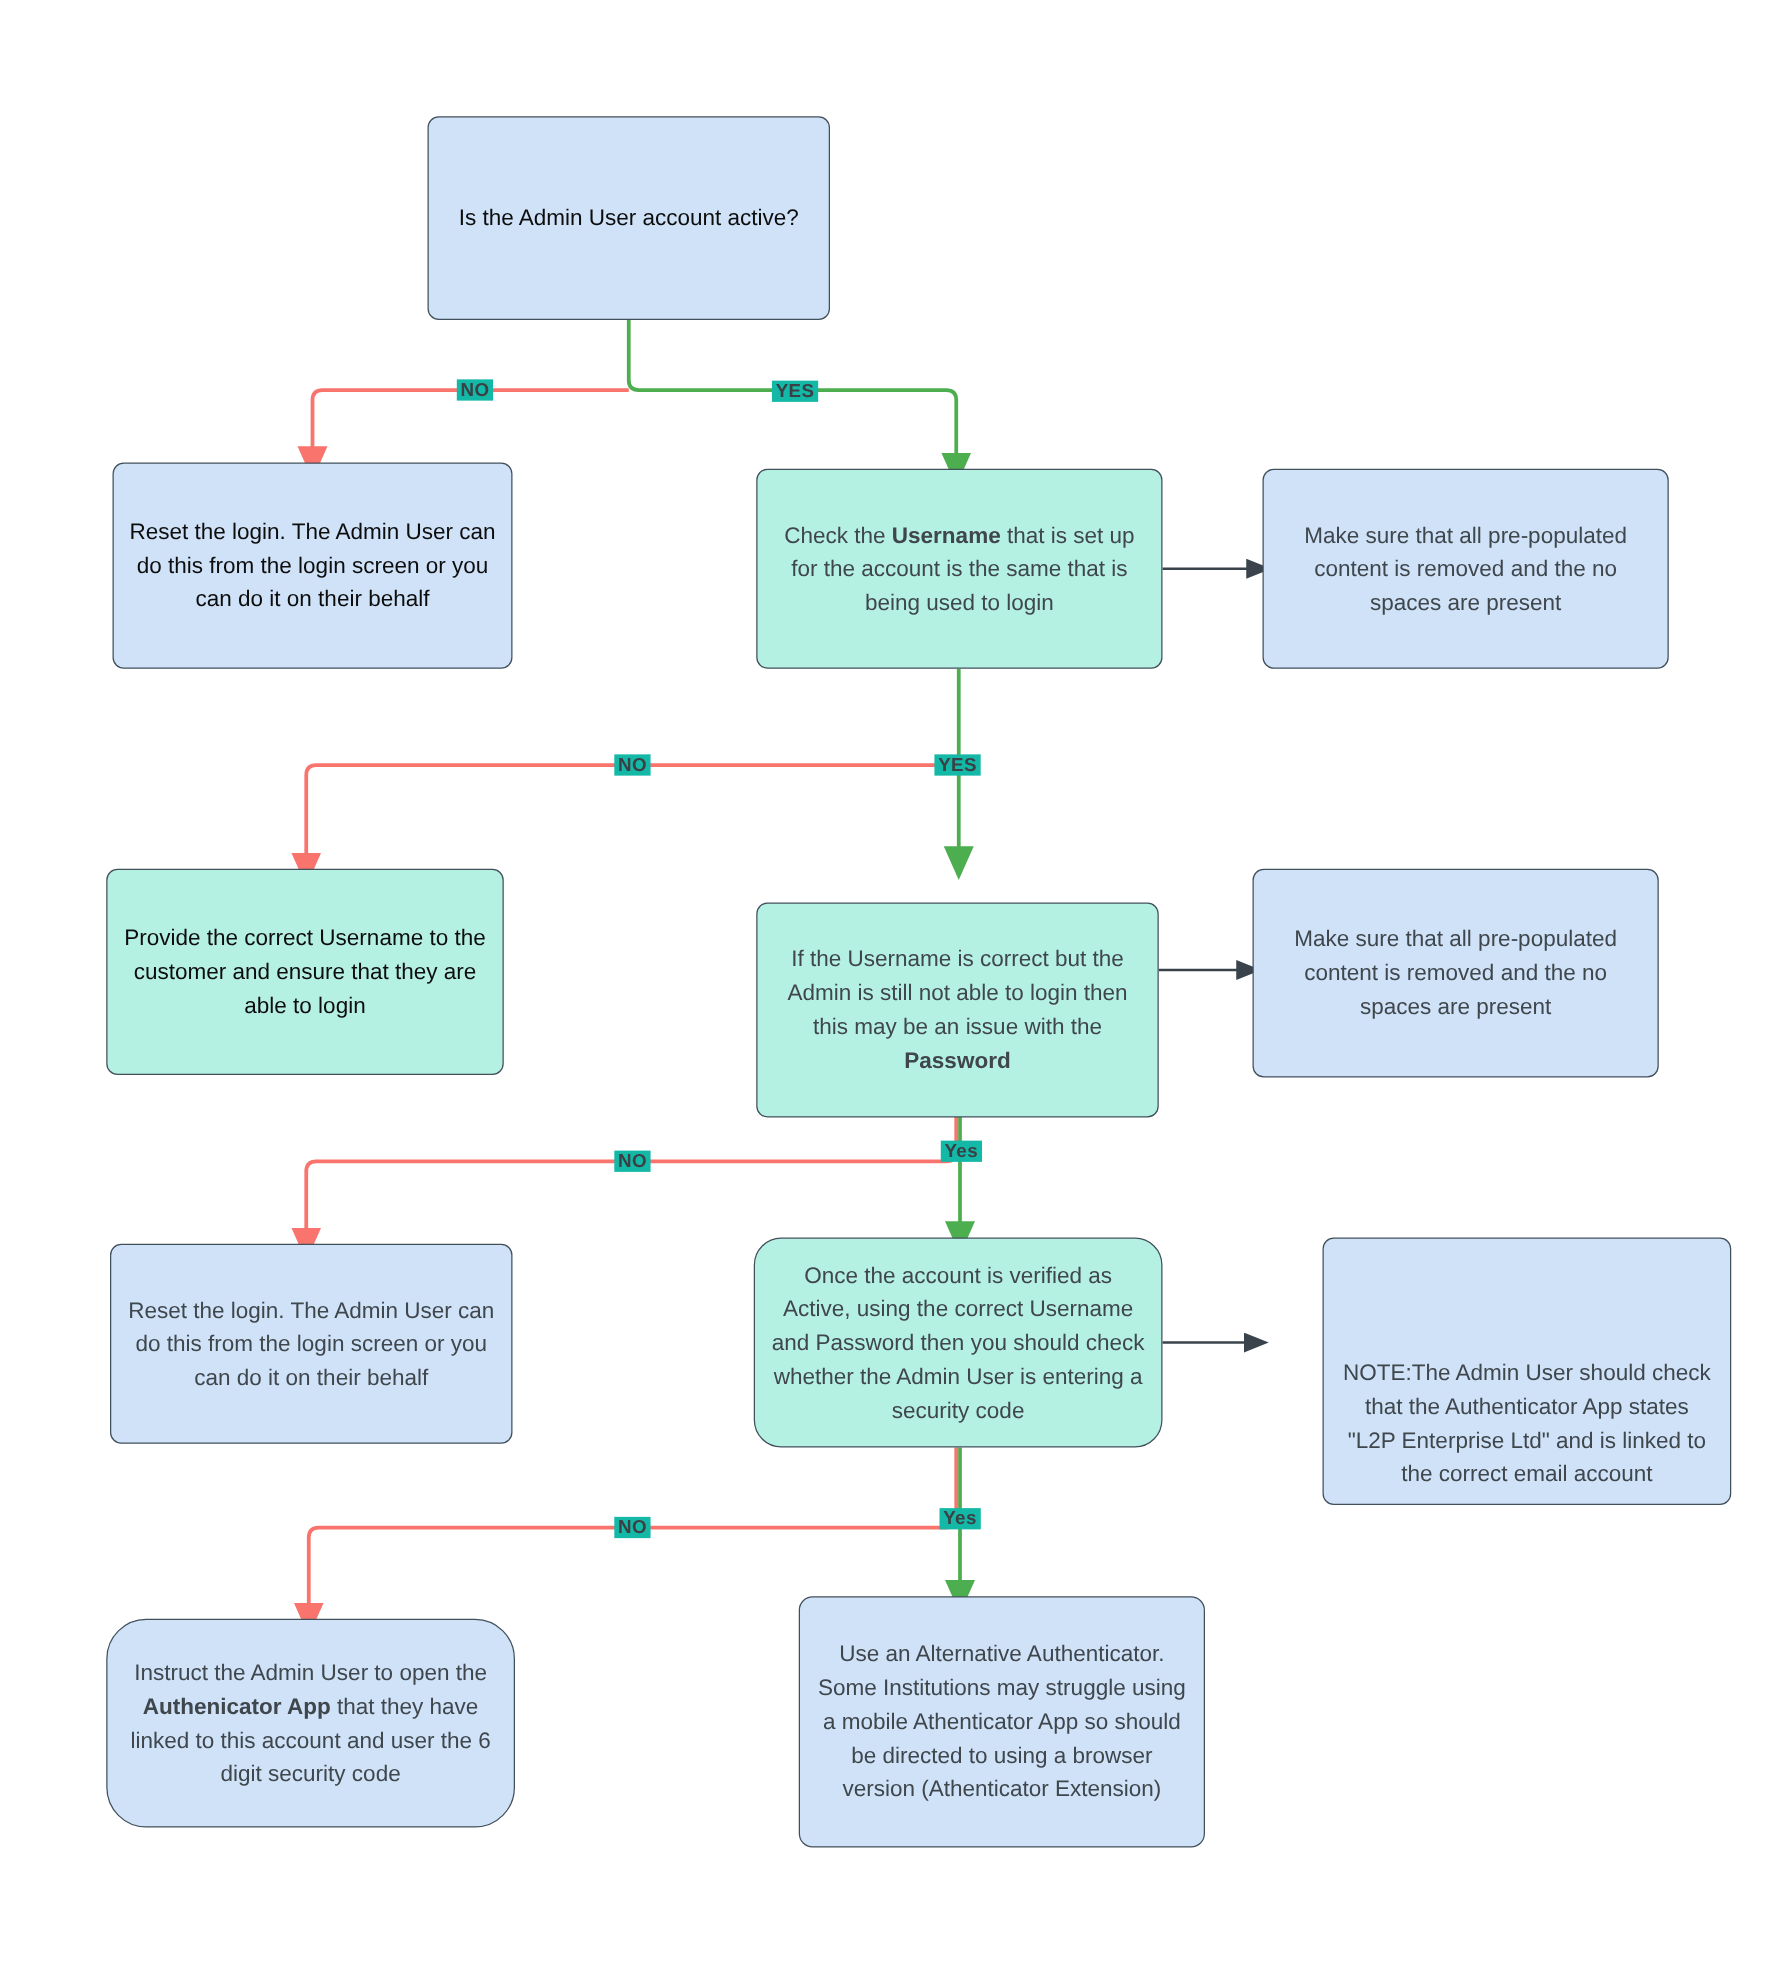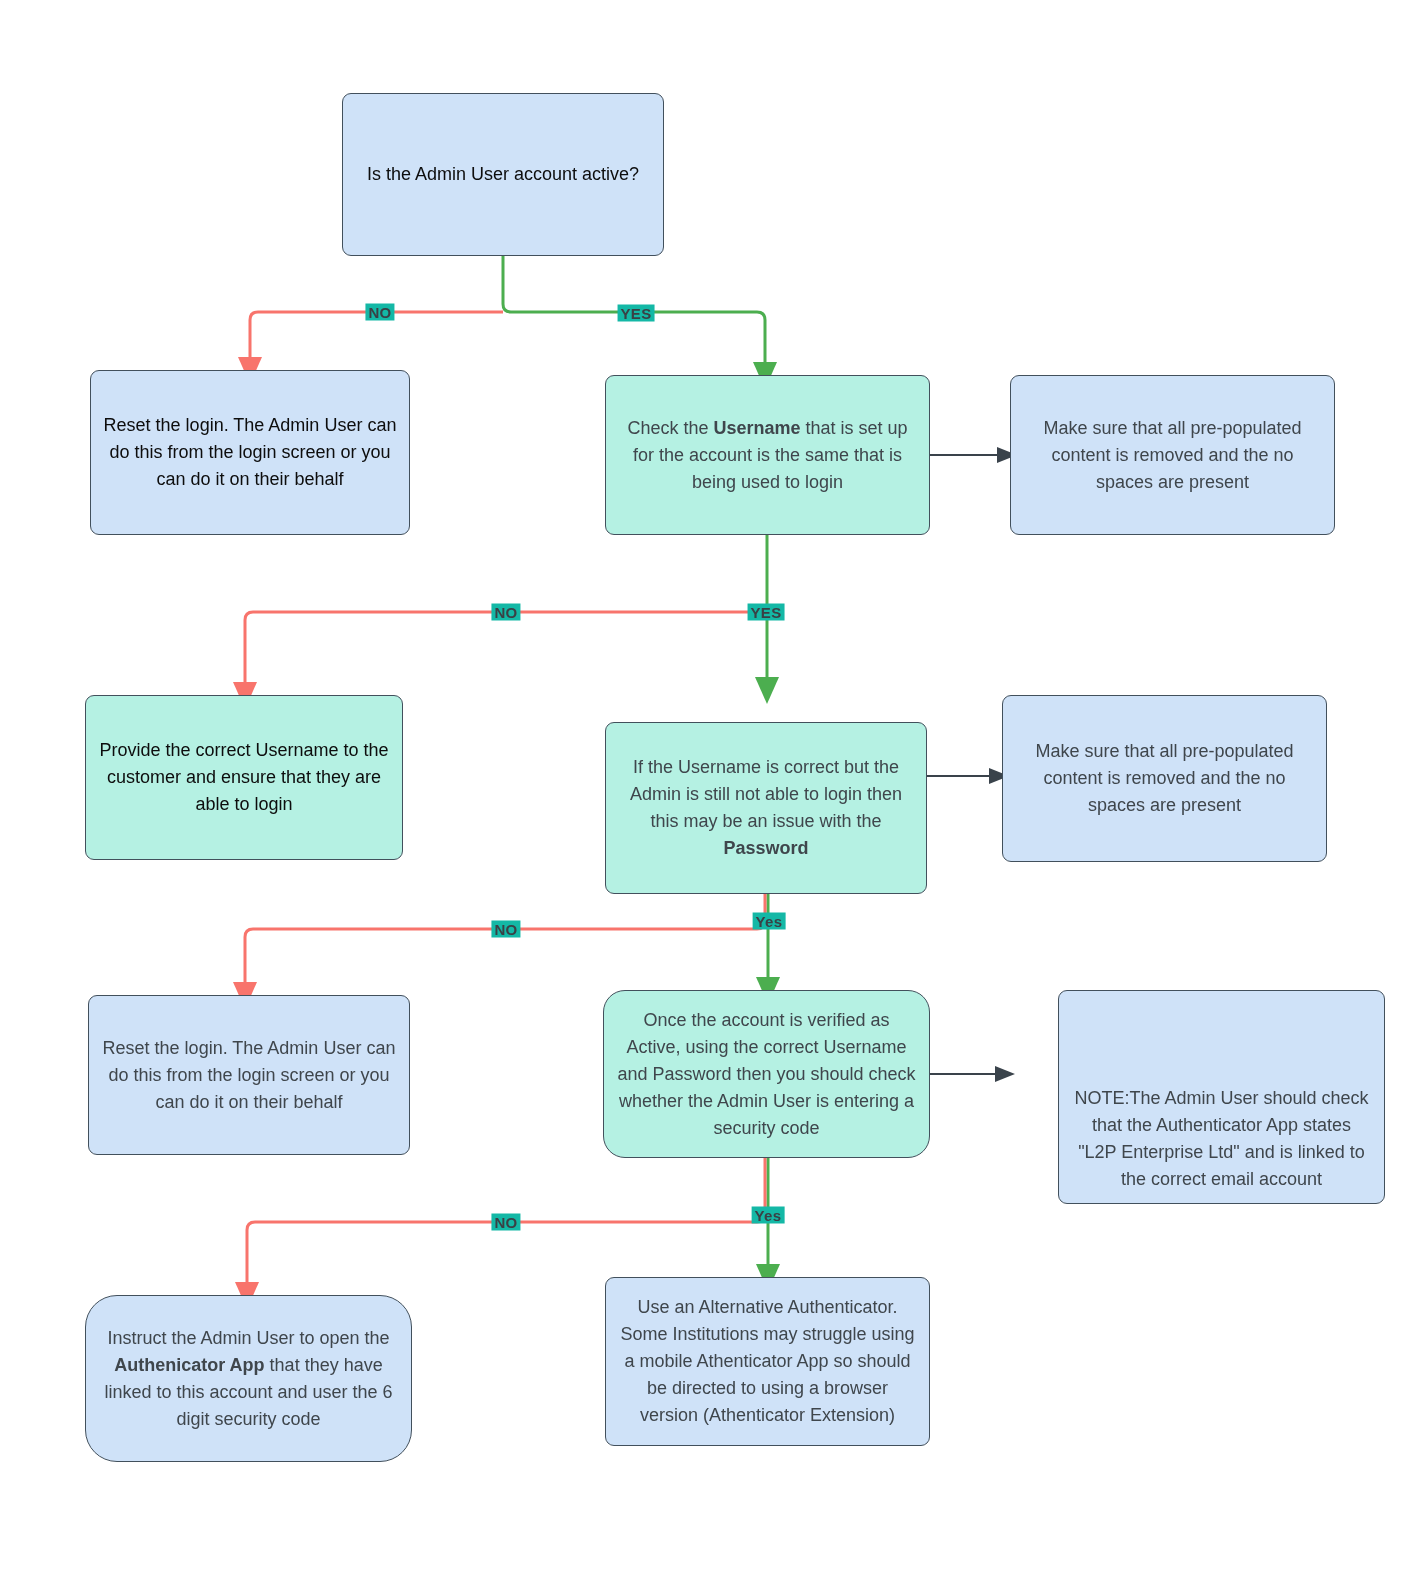--- a/index.html
+++ b/index.html
@@ -127,21 +127,21 @@
   </div>
 
   <div class="node blue t-dark" style="left:1058px;top:990px;width:327px;height:214px;align-items:flex-end;">
     <div><span>NOTE:The Admin User should check that the Authenticator App states "L2P Enterprise Ltd" and is linked to the correct email account</span></div>
   </div>
 
   <div class="node blue t-dark" style="left:85px;top:1295px;width:327px;height:167px;border-radius:32px;">
     <div><span>Instruct the Admin User to open the </span><span class="b">Authenicator App</span><span> that they have linked to this account and user the 6 digit security code</span></div>
   </div>
 
-  <div class="node blue t-dark" style="left:605px;top:1277px;width:325px;height:169px;">
+  <div class="node blue t-dark" style="left:639px;top:1277px;width:325px;height:201px;border-radius:11px;">
     <div><span>Use an Alternative Authenticator.  Some Institutions may struggle using a mobile Athenticator App so should be directed to using a browser version (Athenticator Extension)</span></div>
   </div>
 
   <div class="edge-label" style="left:380px;top:312px;">NO</div>
   <div class="edge-label" style="left:636px;top:313px;">YES</div>
   <div class="edge-label" style="left:506px;top:612px;">NO</div>
   <div class="edge-label" style="left:766px;top:612px;">YES</div>
   <div class="edge-label" style="left:506px;top:929px;">NO</div>
   <div class="edge-label" style="left:769px;top:921px;">Yes</div>
   <div class="edge-label" style="left:506px;top:1222px;">NO</div>

